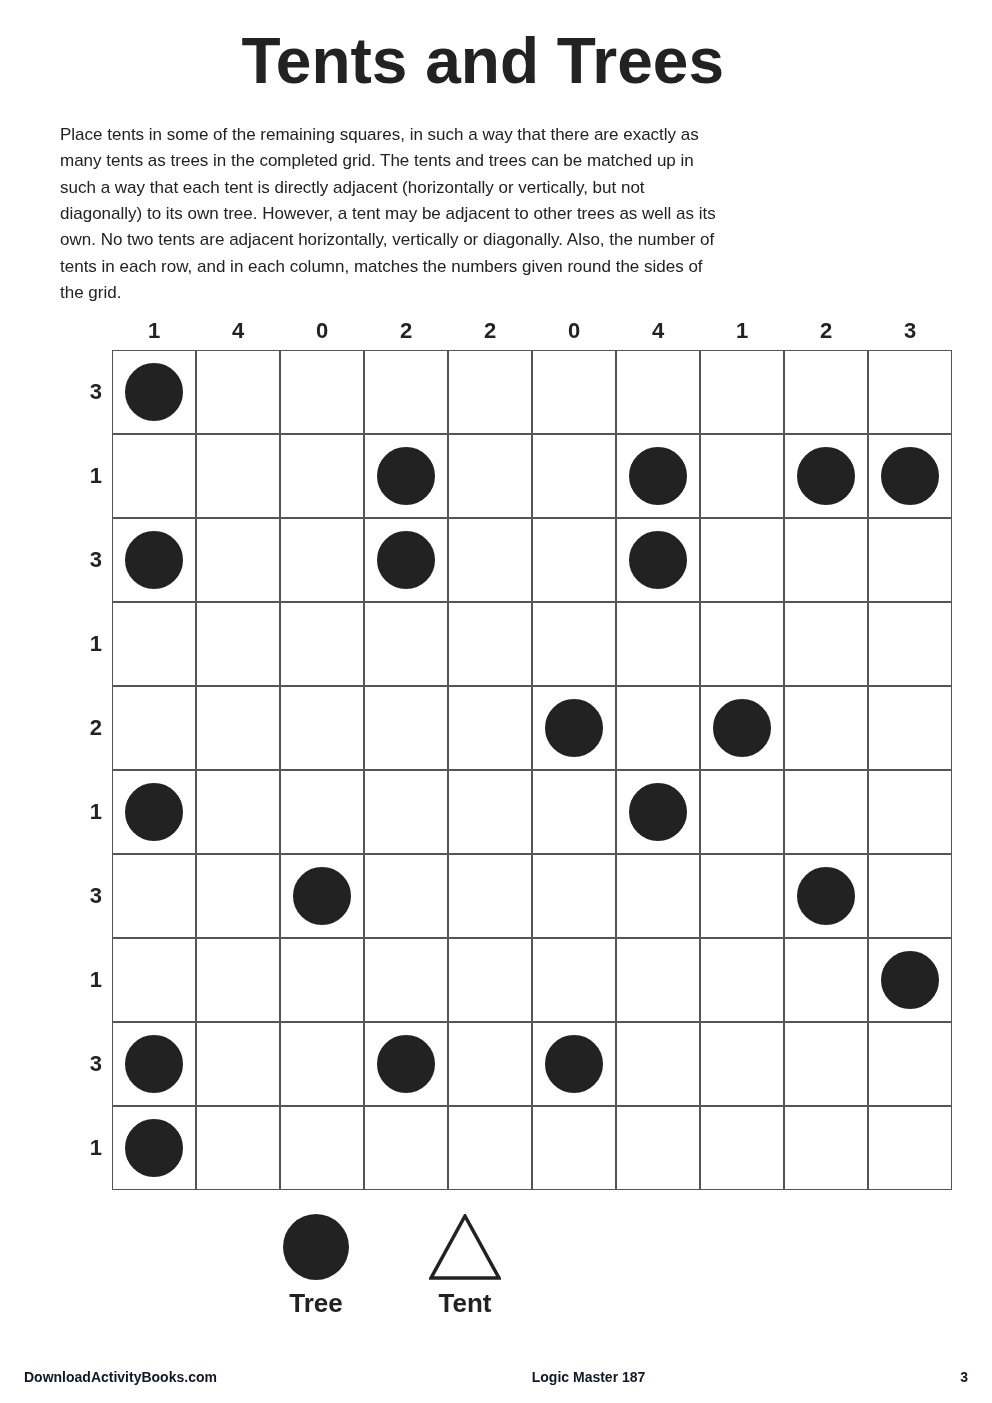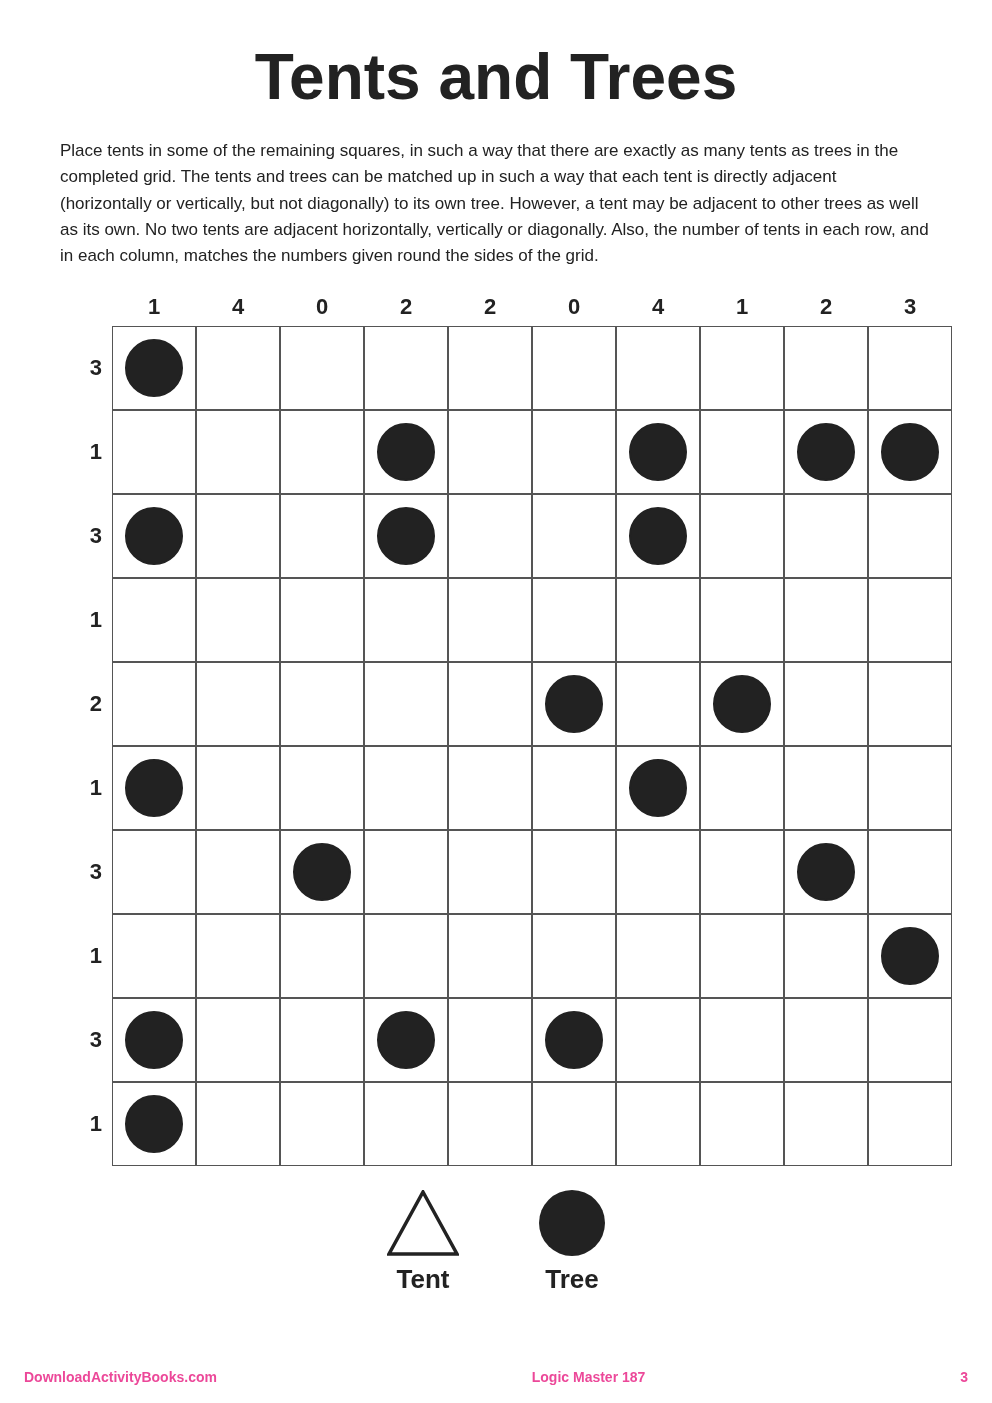--- a/index.html
+++ b/index.html
@@ -6,42 +6,42 @@
     body {
       width: 992px;
       min-height: 1403px;
       background: #fff;
       font-family: Arial, Helvetica, sans-serif;
       color: #222;
       position: relative;
     }
 
     .page {
-      width: 992px;
+      width: 784px;
       min-height: 1403px;
-      padding: 40px 60px 60px 60px;
+      padding: 24px 60px 60px 60px;
       display: flex;
       flex-direction: column;
-      align-items: center;
+      align-items: flex-end;
     }
 
     .title {
       font-size: 64px;
       font-weight: 900;
       text-align: center;
       margin-bottom: 24px;
       font-family: Arial Black, Arial, sans-serif;
     }
 
     .instructions {
       font-size: 17px;
       line-height: 1.55;
       text-align: left;
       width: 100%;
-      margin-bottom: 24px;
+      margin-bottom: 12px;
     }
 
     .puzzle-area {
       display: flex;
       flex-direction: column;
       align-items: flex-start;
       width: 100%;
     }
 
     
@@ -143,21 +143,21 @@
       position: absolute;
       bottom: 18px;
       left: 0;
       width: 992px;
       display: flex;
       flex-direction: row;
       justify-content: space-between;
       padding: 0 24px;
       font-size: 14px;
       font-weight: bold;
-      color: #ec4899;
+      color: #0f172a;
     }
   </style>
 </head>
 <body>
 
 <div class="page">
 
   <div class="title">Tents and Trees</div>
 
   <div class="instructions">Place tents in some of the remaining squares, in such a way that there are exactly as many tents as trees in the completed grid. The tents and trees can be matched up in such a way that each tent is directly adjacent (horizontally or vertically, but not diagonally) to its own tree. However, a tent may be adjacent to other trees as well as its own. No two tents are adjacent horizontally, vertically or diagonally. Also, the number of tents in each row, and in each column, matches the numbers given round the sides of the grid.</div>
@@ -344,29 +344,29 @@
           <div class="grid-cell"></div>
           <div class="grid-cell"></div>
           <div class="grid-cell"></div>
           <div class="grid-cell"></div>
         </div>
       </div>
   </div>
 
   <div class="legend">
     <div class="legend-item">
+      <div class="tree-legend-circle"></div>
+      <span class="legend-label">Tree</span>
+    </div>
+    <div class="legend-item">
       <svg class="tent-svg" viewBox="0 0 72 66">
         <polygon points="36,2 70,64 2,64" fill="none" stroke="#222" stroke-width="3.5"></polygon>
       </svg>
       <span class="legend-label">Tent</span>
     </div>
-    <div class="legend-item">
-      <div class="tree-legend-circle"></div>
-      <span class="legend-label">Tree</span>
-    </div>
   </div>
 
 </div>
 
 <div class="footer">
   <span>DownloadActivityBooks.com</span>
   <span>Logic Master 187</span>
   <span>3</span>
 </div>
 

